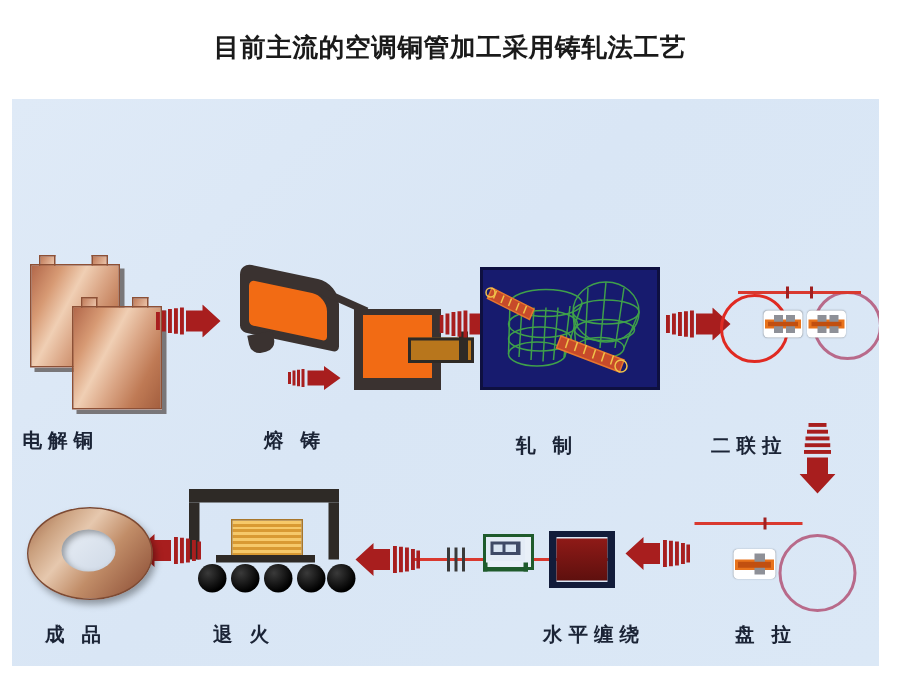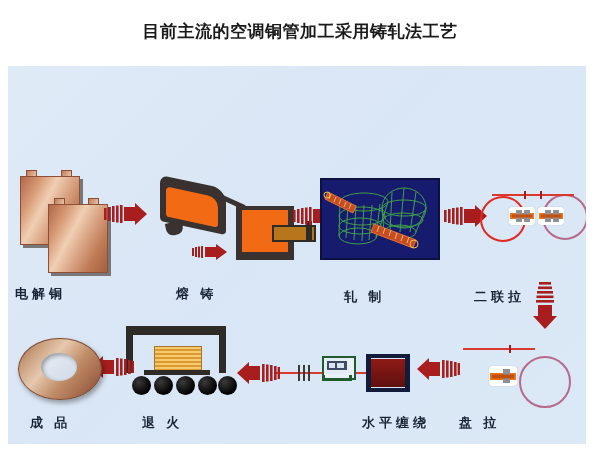--- a/index.html
+++ b/index.html
@@ -350,21 +350,21 @@
       <div class="coil-ring" style="left:56px;top:18px;width:48px;height:48px;border:2px solid #b86a8a;"></div>
 
       <div class="die-box" style="left:26px;top:28px;width:28px;height:20px;">
         <svg width="28" height="20" viewBox="0 0 28 20">
           <rect x="1" y="7" width="26" height="7" fill="#e8731c"></rect>
           <rect x="14" y="3" width="7" height="14" fill="#8e9097"></rect>
           <rect x="3" y="8.5" width="22" height="4" fill="#c14f10"></rect>
         </svg>
       </div>
     </div>
-    <div class="stage-label" style="left:451px;top:348px;">盘  拉</div>
+    <div class="stage-label" style="left:482px;top:348px;">盘  拉</div>
 
     <div class="arrow" style="left:408px;top:292px;">
       <svg width="44" height="22" viewBox="0 0 44 22">
         <g fill="#a81e1e">
           <path d="M24 4 L13 4 L13 0 L1 11 L13 22 L13 18 L24 18 Z"></path>
           <rect x="26" y="2" width="2.6" height="18"></rect>
           <rect x="30" y="2.5" width="2.6" height="17"></rect>
           <rect x="34" y="3" width="2.6" height="16"></rect>
           <rect x="38" y="4" width="2.6" height="14"></rect>
           <rect x="41.6" y="5" width="2.4" height="12"></rect>

